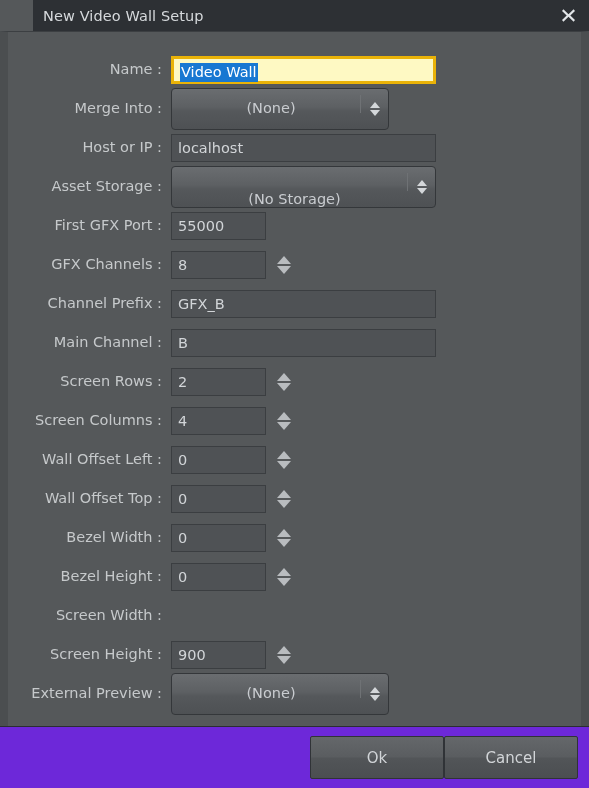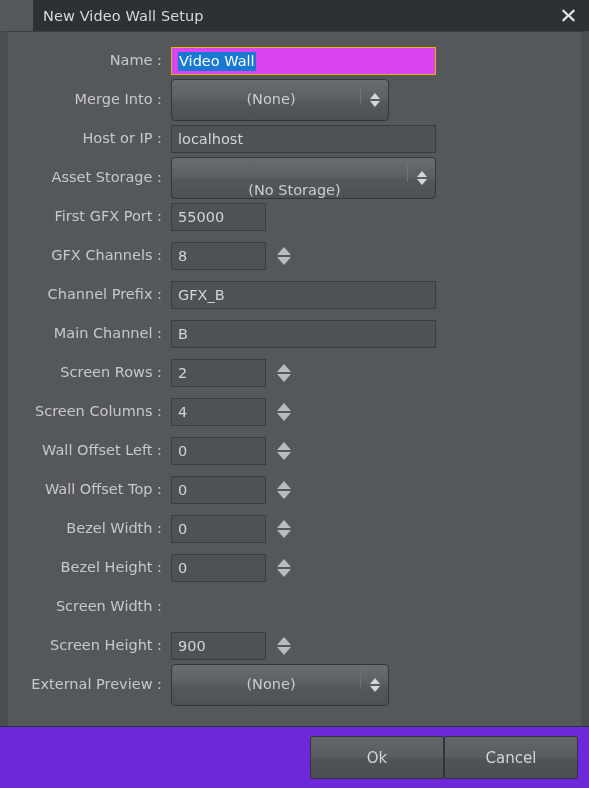--- a/index.html
+++ b/index.html
@@ -45,22 +45,22 @@
     flex: 1 1 auto;
     background: #55585a;
     border-left: 8px solid #4b4e50;
     border-right: 8px solid #4b4e50;
     border-top: 1px solid #3c3f42;
     position: relative;
     overflow: hidden;
   }
   #form {
     position: absolute;
-    left: 0; top: 0; right: 0;
-    padding-top: 9px;
+    left: 0; top: 16px; right: 0;
+    padding-top: 2px;
   }
 
   .row {
     height: 39px;
     display: flex;
     align-items: center;
     position: relative;
   }
   .label {
     width: 163px;
@@ -91,22 +91,22 @@
     line-height: 26px;
     outline: none;
     display: block;
   }
   .txt.wide  { width: 265px; }
   .txt.num   { width: 95px; }
   .txt.port  { width: 95px; }
 
   
   .txt.focused {
-    border: 1px solid #eab308;
-    background: #d946ef;
+    border: 3px solid #eab308;
+    background: #fef9c3;
     padding: 0;
     position: relative;
   }
   .txt.focused .selwrap {
     display: inline-block;
     height: 26px;
     line-height: 26px;
     padding: 0 5px 0 6px;
   }
   .txt.focused .sel {

